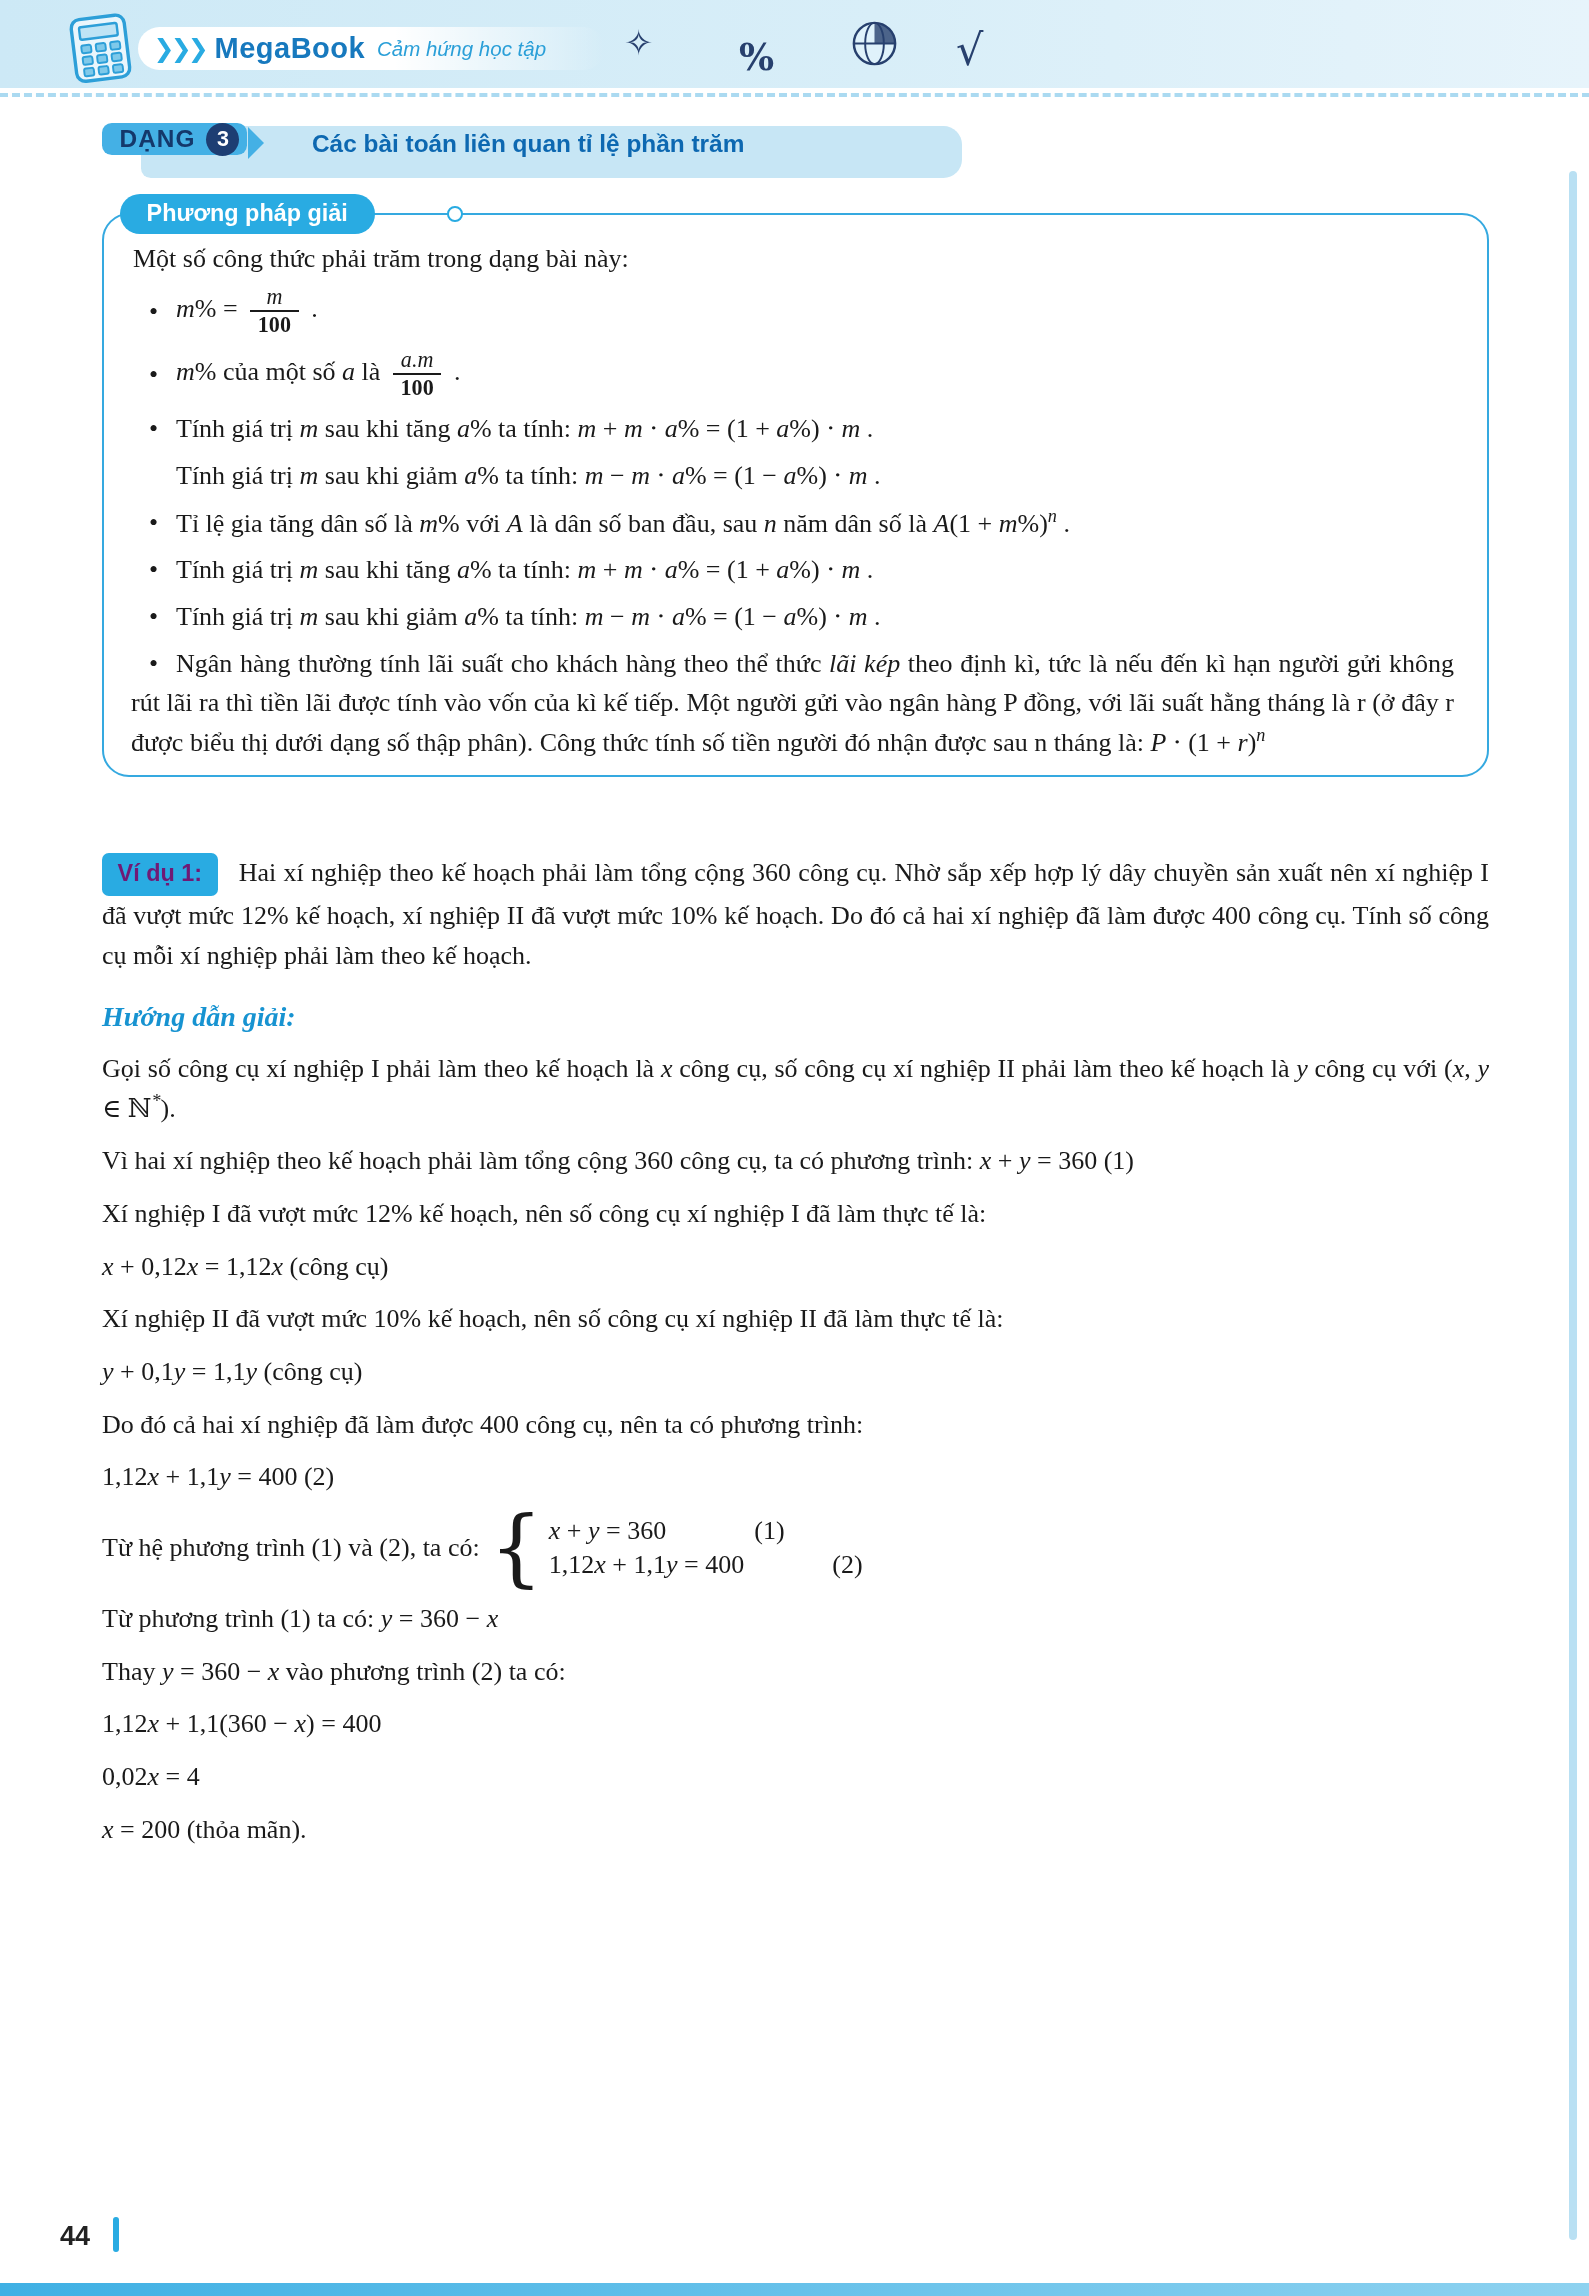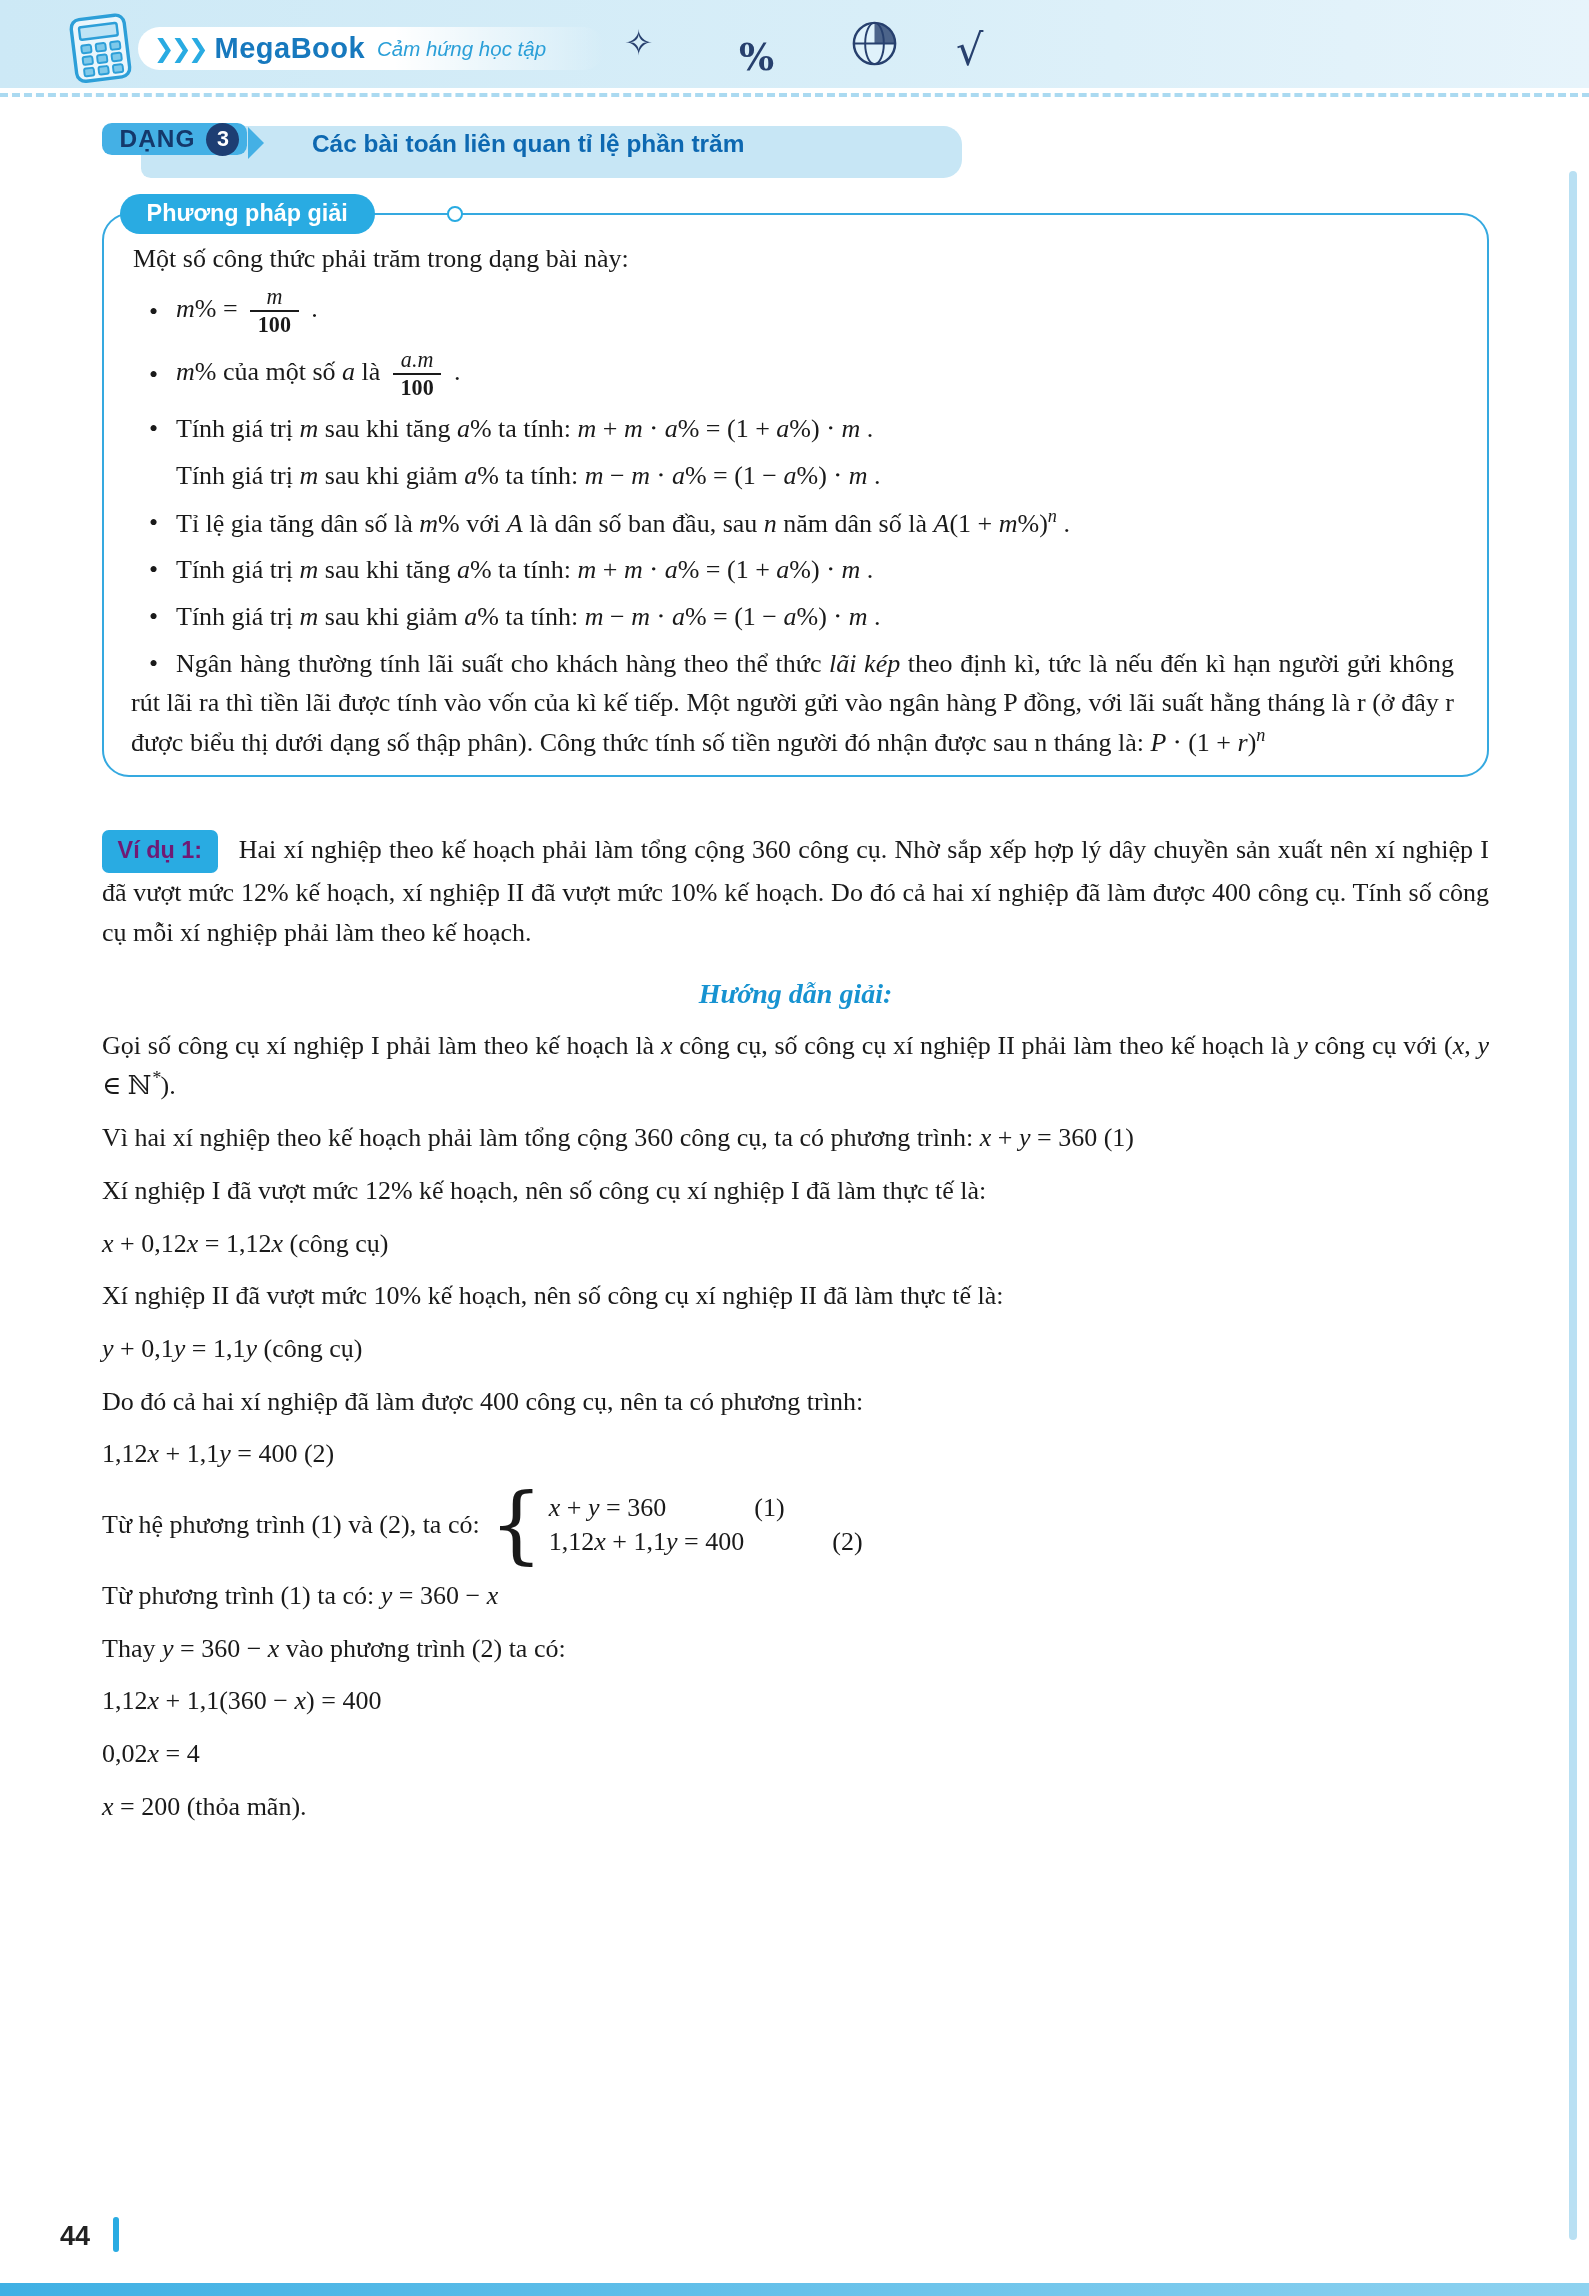--- a/index.html
+++ b/index.html
@@ -55,21 +55,21 @@
   }
   .dang-label { font-family:"Liberation Sans",sans-serif; font-weight:bold; font-size:24.4px; color:#14386b; letter-spacing:1px; }
   .dang-num {
     width:33px; height:33px; background:#1d3e73; color:#fff; border-radius:50%;
     display:flex; align-items:center; justify-content:center;
     font-family:"Liberation Sans",sans-serif; font-weight:bold; font-size:21.5px;
   }
   
   .method-box {
     position:relative; border:2.9px solid #35a9e0; border-radius:27px;
-    padding:29px 33px 6px 27px; margin-bottom:53px;
+    padding:29px 33px 6px 27px; margin-bottom:76px;
   }
   .method-badge {
     position:absolute; top:-21.5px; left:15.6px;
     background:#29abe2; color:#fff; border-radius:20.5px; padding:6.8px 27px;
     font-family:"Liberation Sans",sans-serif; font-weight:bold; font-size:23.4px;
   }
   .method-dot {
     position:absolute; top:-8.8px; left:343px; width:11.7px; height:11.7px;
     background:#fff; border:2.9px solid #29abe2; border-radius:50%;
   }
@@ -81,21 +81,21 @@
   .spacer { flex:none; width:45px; }
   
   .example { margin:0 0 17.6px 0; font-size:26px; line-height:1.55; text-align:justify; }
   .vd-badge {
     display:inline-block; background:#29abe2; color:#701a75; border-radius:6.8px;
     padding:2px 15.6px 3.9px; margin-right:13.7px;
     font-family:"Liberation Sans",sans-serif; font-weight:bold; font-size:23.4px;
   }
   
   .sol-heading {
-    margin:25px 0 15.6px; text-align:center;
+    margin:25px 0 15.6px; text-align:left;
     font-family:"Liberation Serif",serif; font-style:italic; font-weight:bold;
     font-size:28px; color:#1793d1;
   }
   .sol-line { margin:13.7px 0; font-size:26px; line-height:1.5; text-align:justify; }
   .sys-line { display:flex; align-items:center; margin:15.6px 0; font-size:26px; }
   .brace { font-size:84px; font-weight:400; line-height:0.85; margin:0 5.9px 0 9.8px; font-family:"DejaVu Serif",serif; }
   .sys-rows { display:inline-flex; flex-direction:column; gap:3.9px; }
   .sys-row { display:flex; }
   .sys-tag { margin-left:88px; }
   

